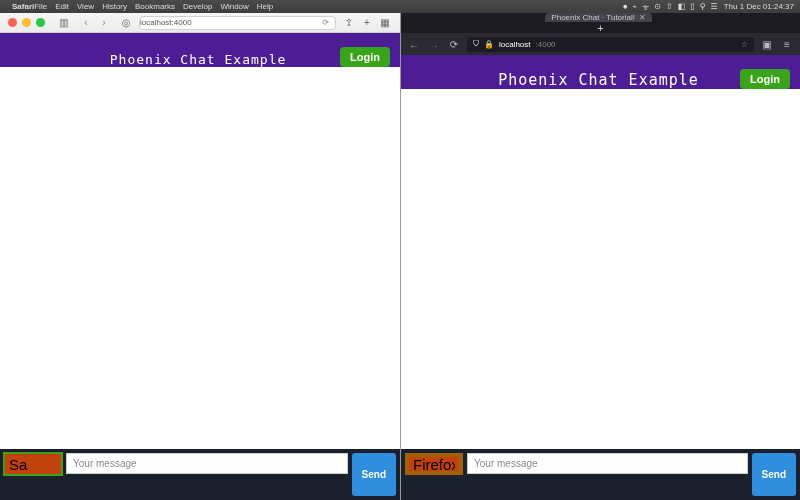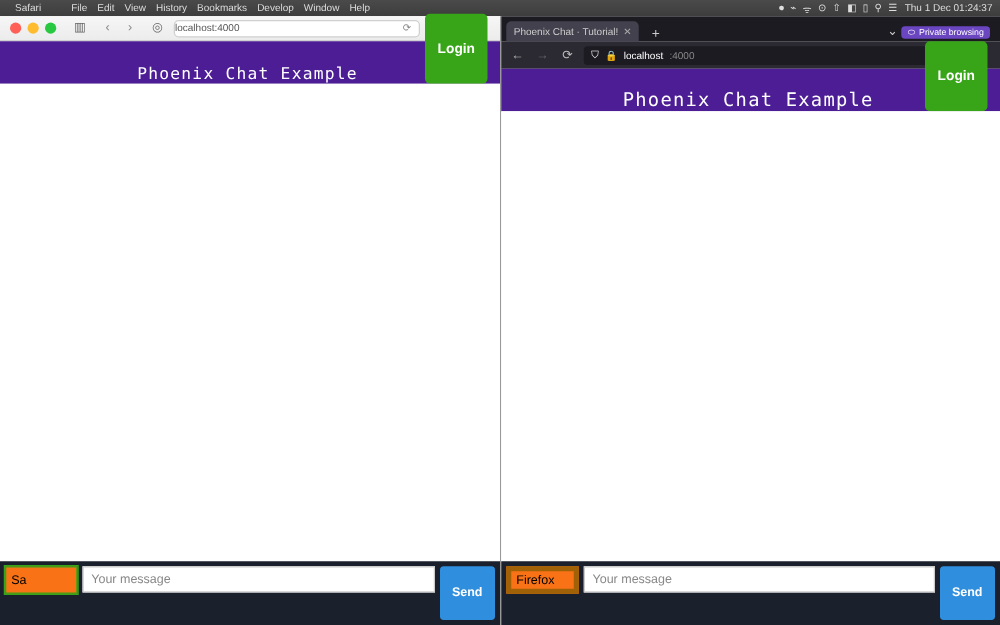--- a/index.html
+++ b/index.html
@@ -15,21 +15,21 @@
   .mac-menubar {
     height: 13px;
     background: linear-gradient(#4a4a4a, #3d3d3d);
     color: #ddd;
     font-size: 8px;
     display: flex;
     align-items: center;
     padding: 0 6px;
   }
   .mac-menubar .apple { margin-right: 6px; font-size: 8px; }
-  .mac-menubar .app { font-weight: 400; margin-right: 24px; }
+  .mac-menubar .app { font-weight: 700; margin-right: 0; }
   .mac-menubar .menu-item { margin-right: 8px; }
   .mac-menubar .spacer { flex: 1; }
   .mac-menubar .status-icon { margin-left: 5px; font-size: 8px; }
   .mac-menubar .clock { margin-left: 6px; }
 
   
   .workspace { flex: 1; display: flex; }
   .browser { display: flex; flex-direction: column; height: 100%; }
   .browser.safari { width: 400px; background: #fff; }
   .browser.firefox { width: 400px; background: #fff; border-left: 1px solid #999; }
@@ -64,24 +64,25 @@
     position: relative;
   }
   .safari-url .reload { position:absolute; right:6px; color:#888; }
   .safari-right { display:flex; gap:4px; } 
 
   
   .firefox-tabbar {
     height: 20px;
     background: #1c1b22;
     display: flex;
-    align-items: flex-end;
+    align-items: center;
     padding: 0 4px;
     font-size: 8px;
     color: #ccc;
+    flex-direction: column;
   }
   .ff-tab {
     background: #42414d;
     border-radius: 4px 4px 0 0;
     height: 16px;
     padding: 0 6px;
     display: flex;
     align-items: center;
     gap: 4px;
     margin-right: 4px;
@@ -133,42 +134,42 @@
   }
   .safari .app-header { height:34px; font-size:13px; }
   .firefox .app-header { height:34px; font-size:15px; }
   .app-title { font-family: ui-monospace, "SFMono-Regular", Menlo, monospace; letter-spacing:1px; flex:1; text-align:center; }
   .login-btn {
     background:#38a417;
     color:#fff;
     border:none;
     border-radius:4px;
     font-size:11px;
-    padding:22px 10px;
+    padding:4px 10px;
     font-weight:600;
   }
   .safari .login-space-left { width:46px; }
   .firefox .login-space-left { width:46px; }
 
   .chat-body { flex:1; background:#fff; }
 
   .chat-footer {
     background:#1a202c;
     padding:4px;
     display:flex;
     gap:4px;
   }
   .name-input {
     width:58px;
     height:22px;
     border:1px solid #38a417;
     outline:1px solid #38a417;
-    font-size:10px;
+    font-size:15px;
     padding:0 4px;
-    background:#f97316;
+    background:#c2410c;
   }
   .firefox .name-input { outline:none; border:4px solid #a16207; }
   .msg-input {
     flex:1;
     height:21px;
     border:1px solid #ccc;
     font-size:10px;
     padding:0 6px;
     color:#333;
     background:#fff;

